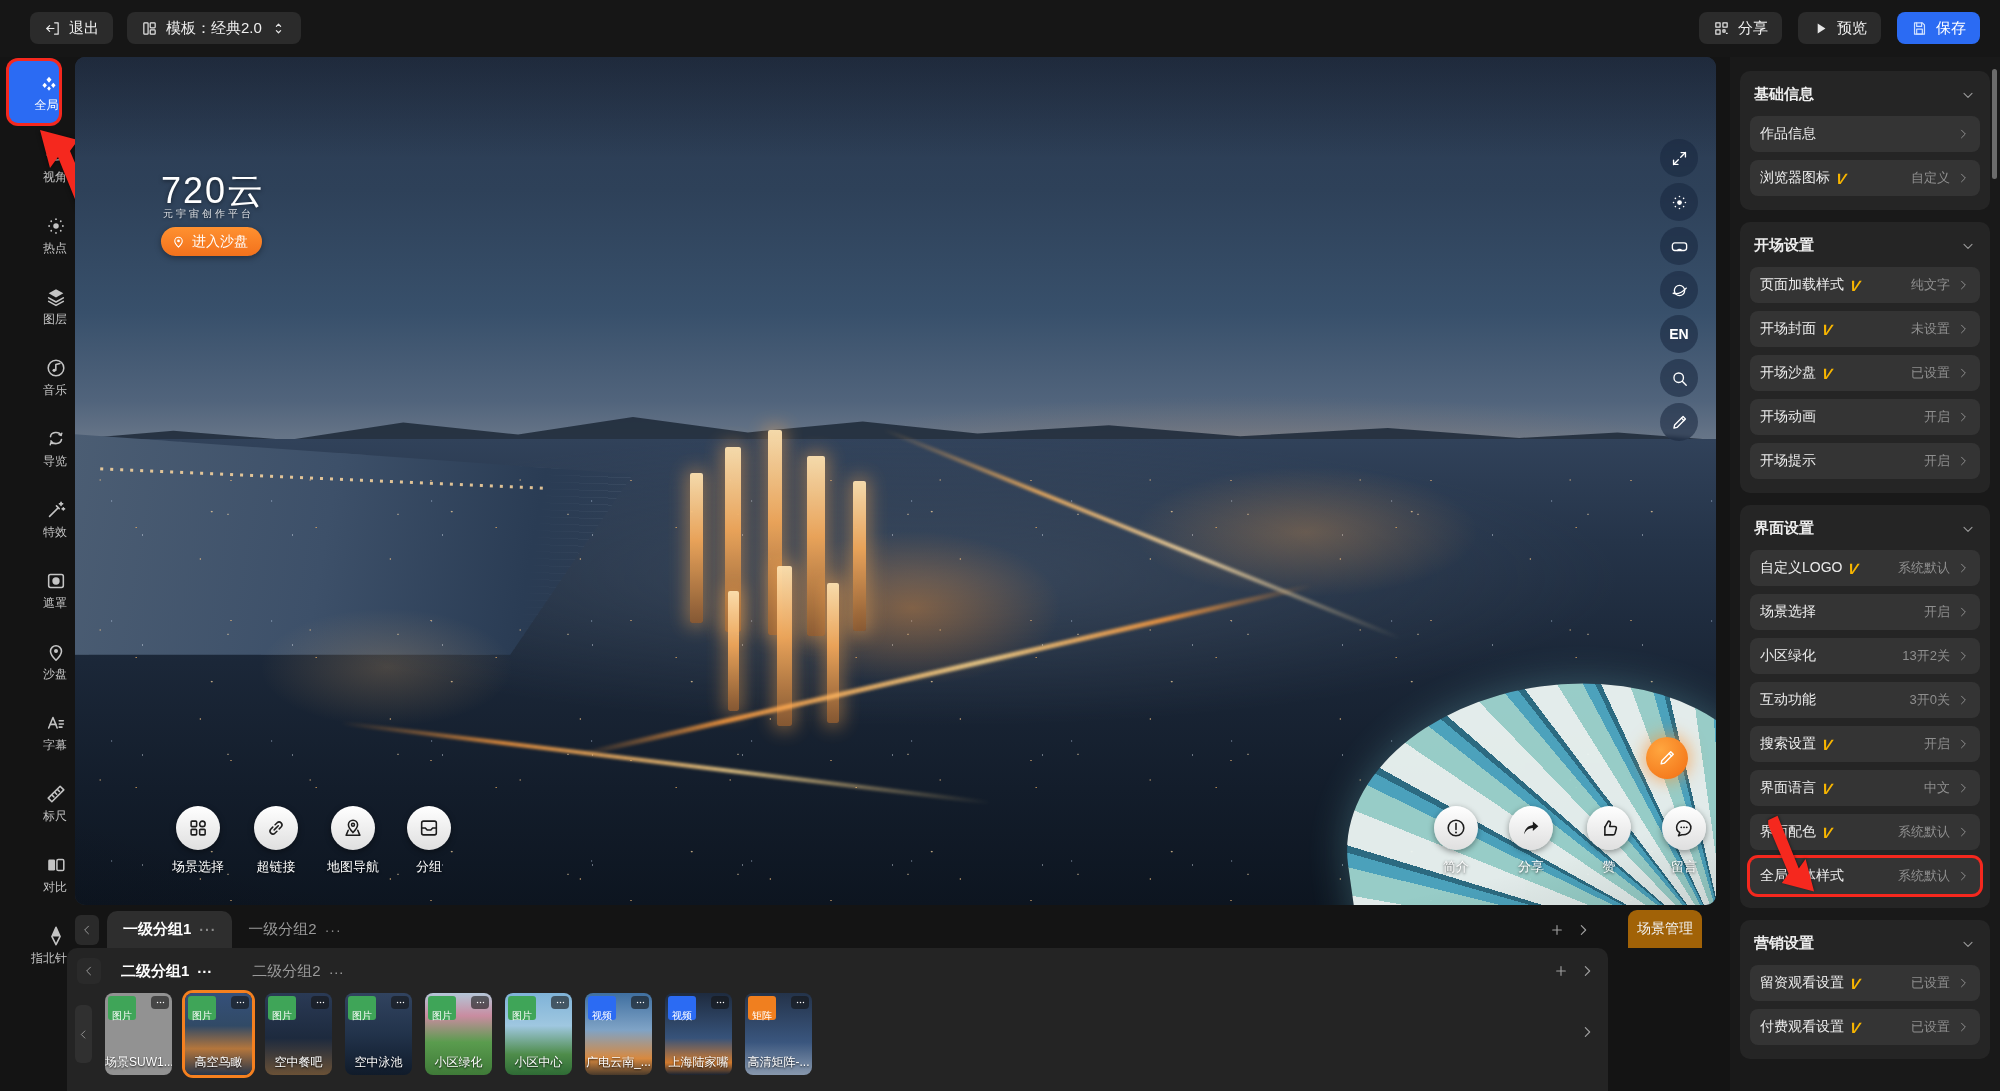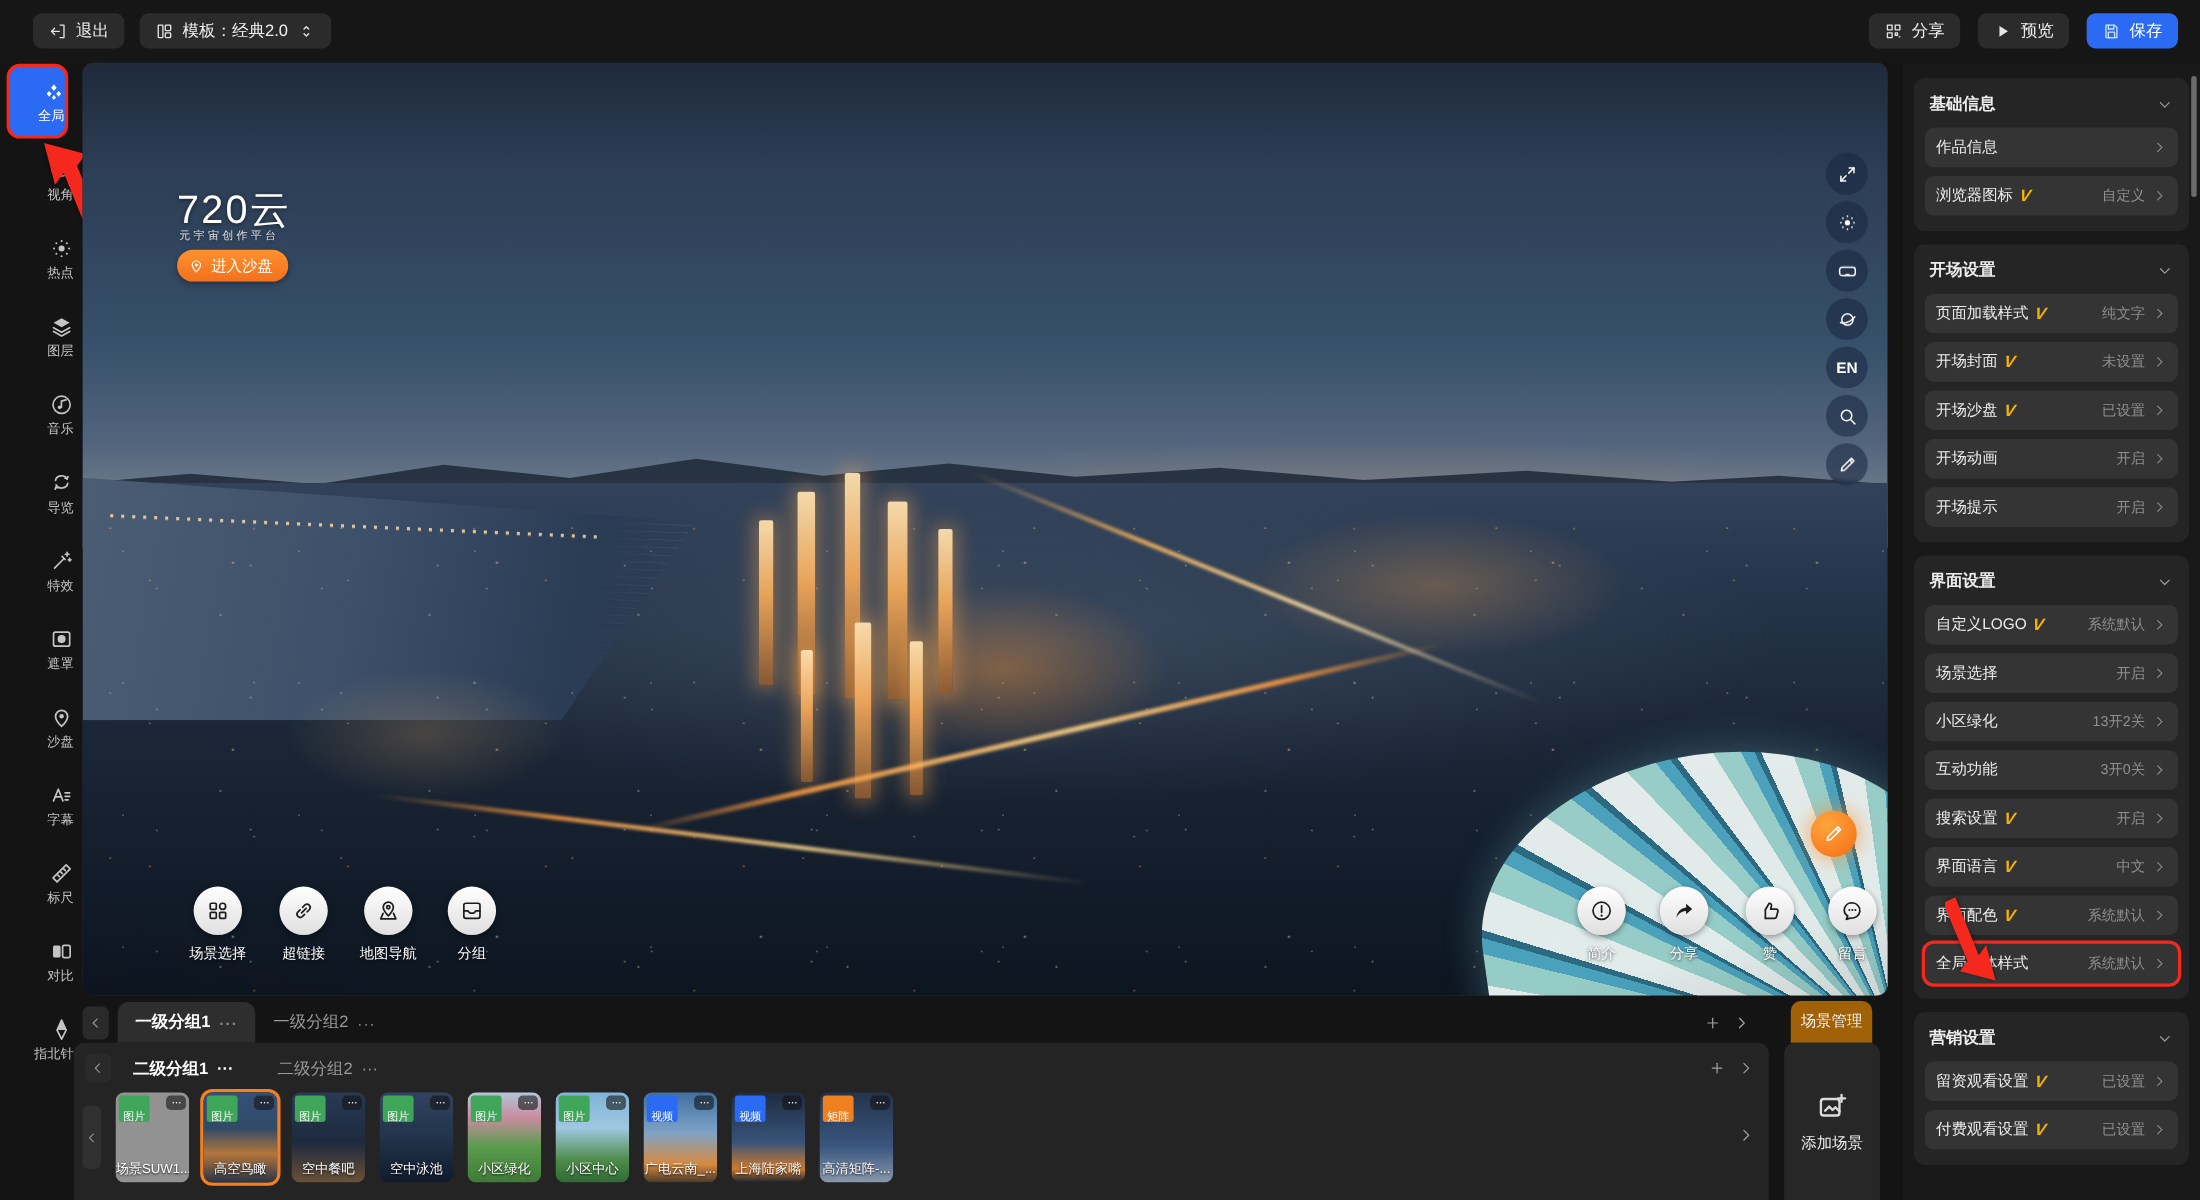--- a/index.html
+++ b/index.html
@@ -865,23 +865,14 @@
         </div>
       <div class="spacer" style="flex:1;"></div>
       <div class="mini-ic">
           <svg class="ic" viewBox="0 0 24 24" fill="none" stroke="currentColor" stroke-width="1.7" stroke-linecap="round" stroke-linejoin="round">
             <path d="M9.5 5.5L16 12l-6.5 6.5"></path>
           </svg>
         </div>
     </div>
   </div>
 
-  <div id="add-scene">
-    <svg class="ic" viewBox="0 0 24 24" fill="none" stroke="currentColor" stroke-width="1.7" stroke-linecap="round" stroke-linejoin="round">
-        <rect x="3.5" y="6.5" width="13.5" height="12" rx="2"></rect>
-        <path d="M6.5 15l3-3 2.5 2.5 2-2 3 3"></path>
-        <path d="M18.5 3.5v5"></path>
-        <path d="M16 6h5"></path>
-      </svg>
-    <span class="lbl">添加场景</span>
-  </div>
 
 </div>
 
 </body></html>

